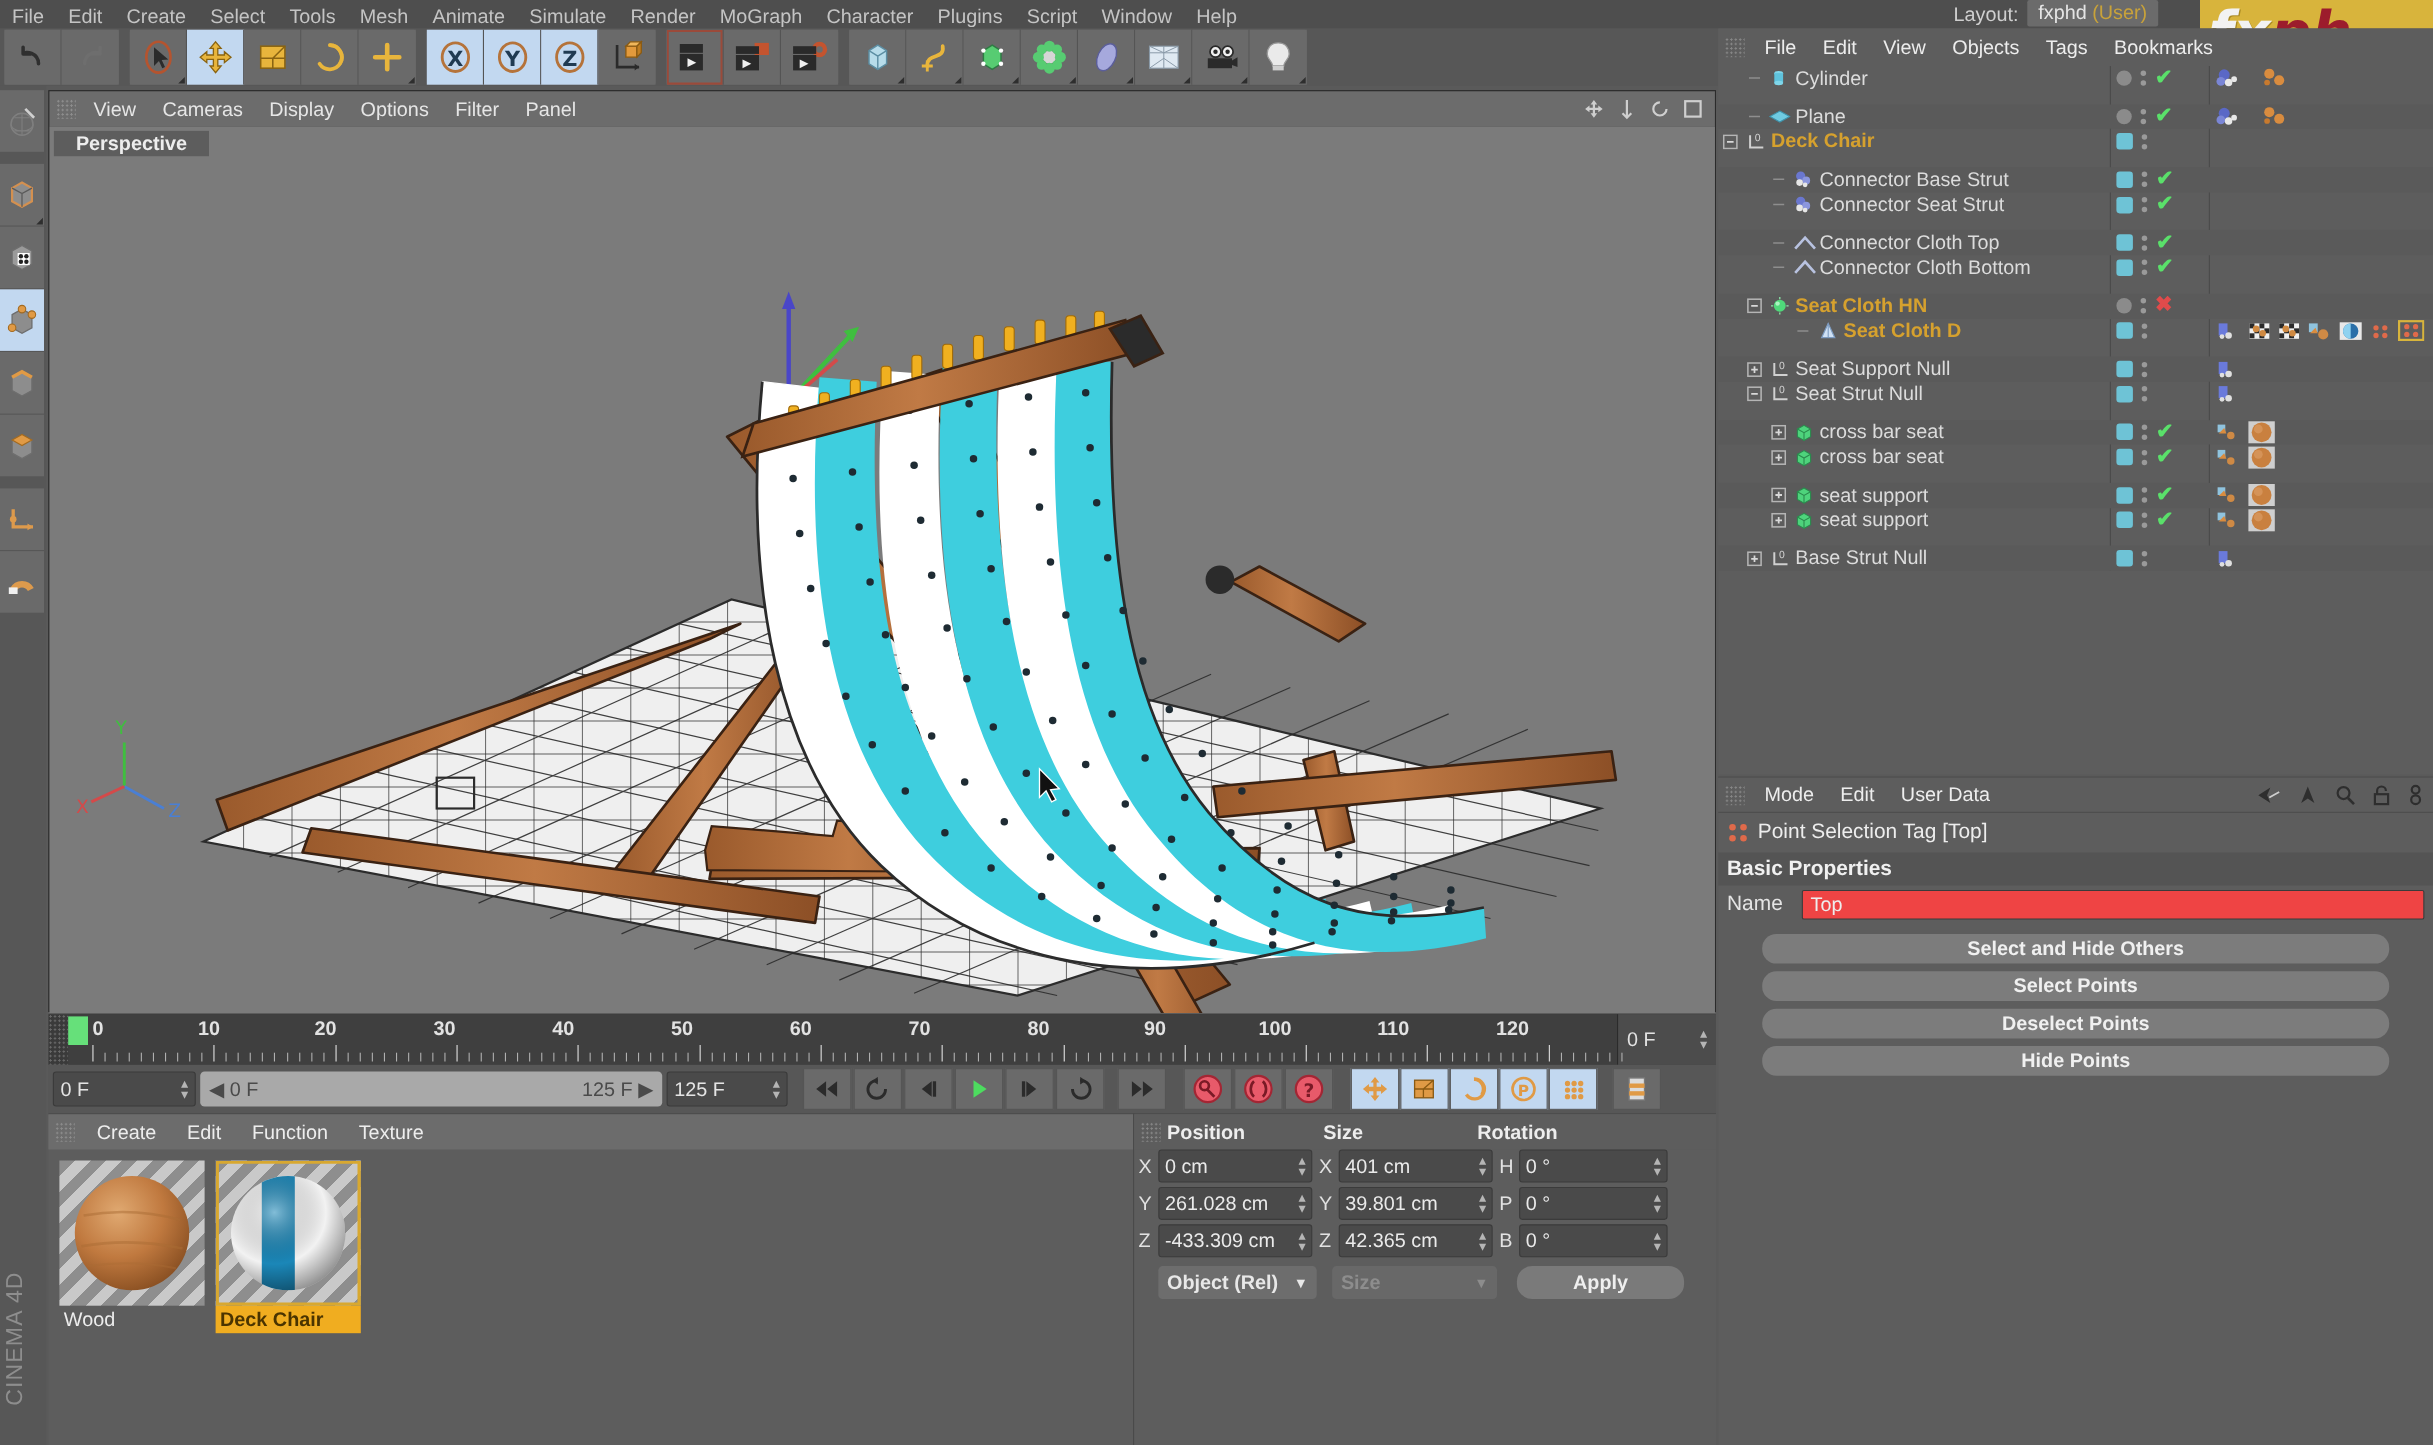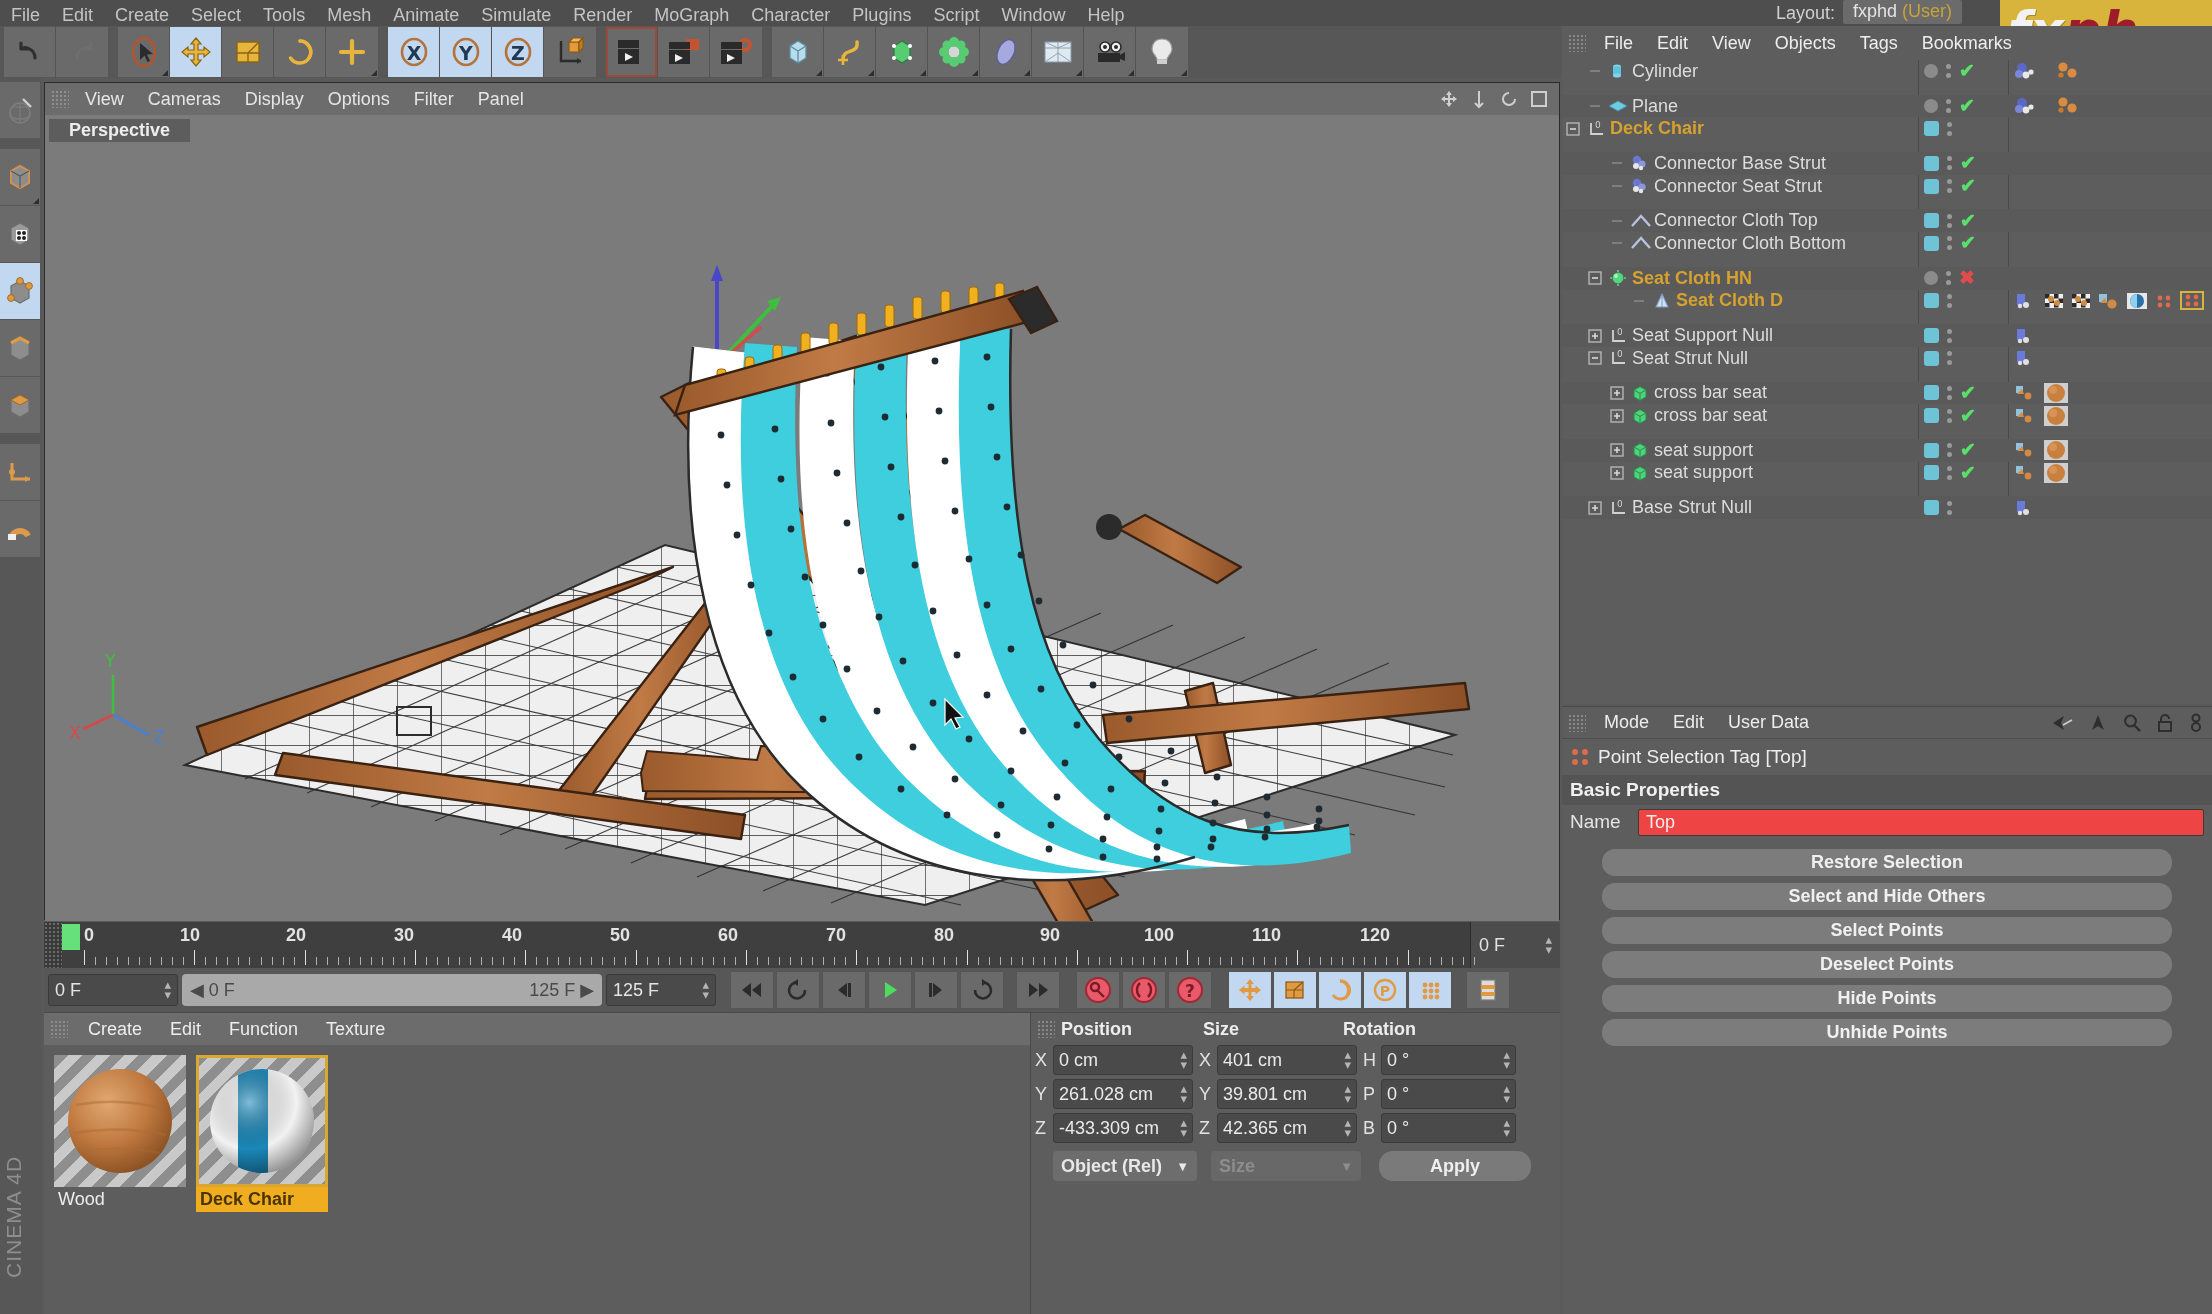--- a/index.html
+++ b/index.html
@@ -1792,22 +1792,20 @@
     </div>
 
     <div class="atsection">Basic Properties</div>
 
     <div class="atrow">
       <div class="atlbl">Name</div>
       <div class="atinput">Top</div>
     </div>
 
     <div class="atbtns">
-      <div class="atbtn">Restore Selection</div>
       <div class="atbtn">Select and Hide Others</div>
       <div class="atbtn">Select Points</div>
       <div class="atbtn">Deselect Points</div>
       <div class="atbtn">Hide Points</div>
-      <div class="atbtn">Unhide Points</div>
     </div>
   </div>
 
 </div>
 
 </body></html>

